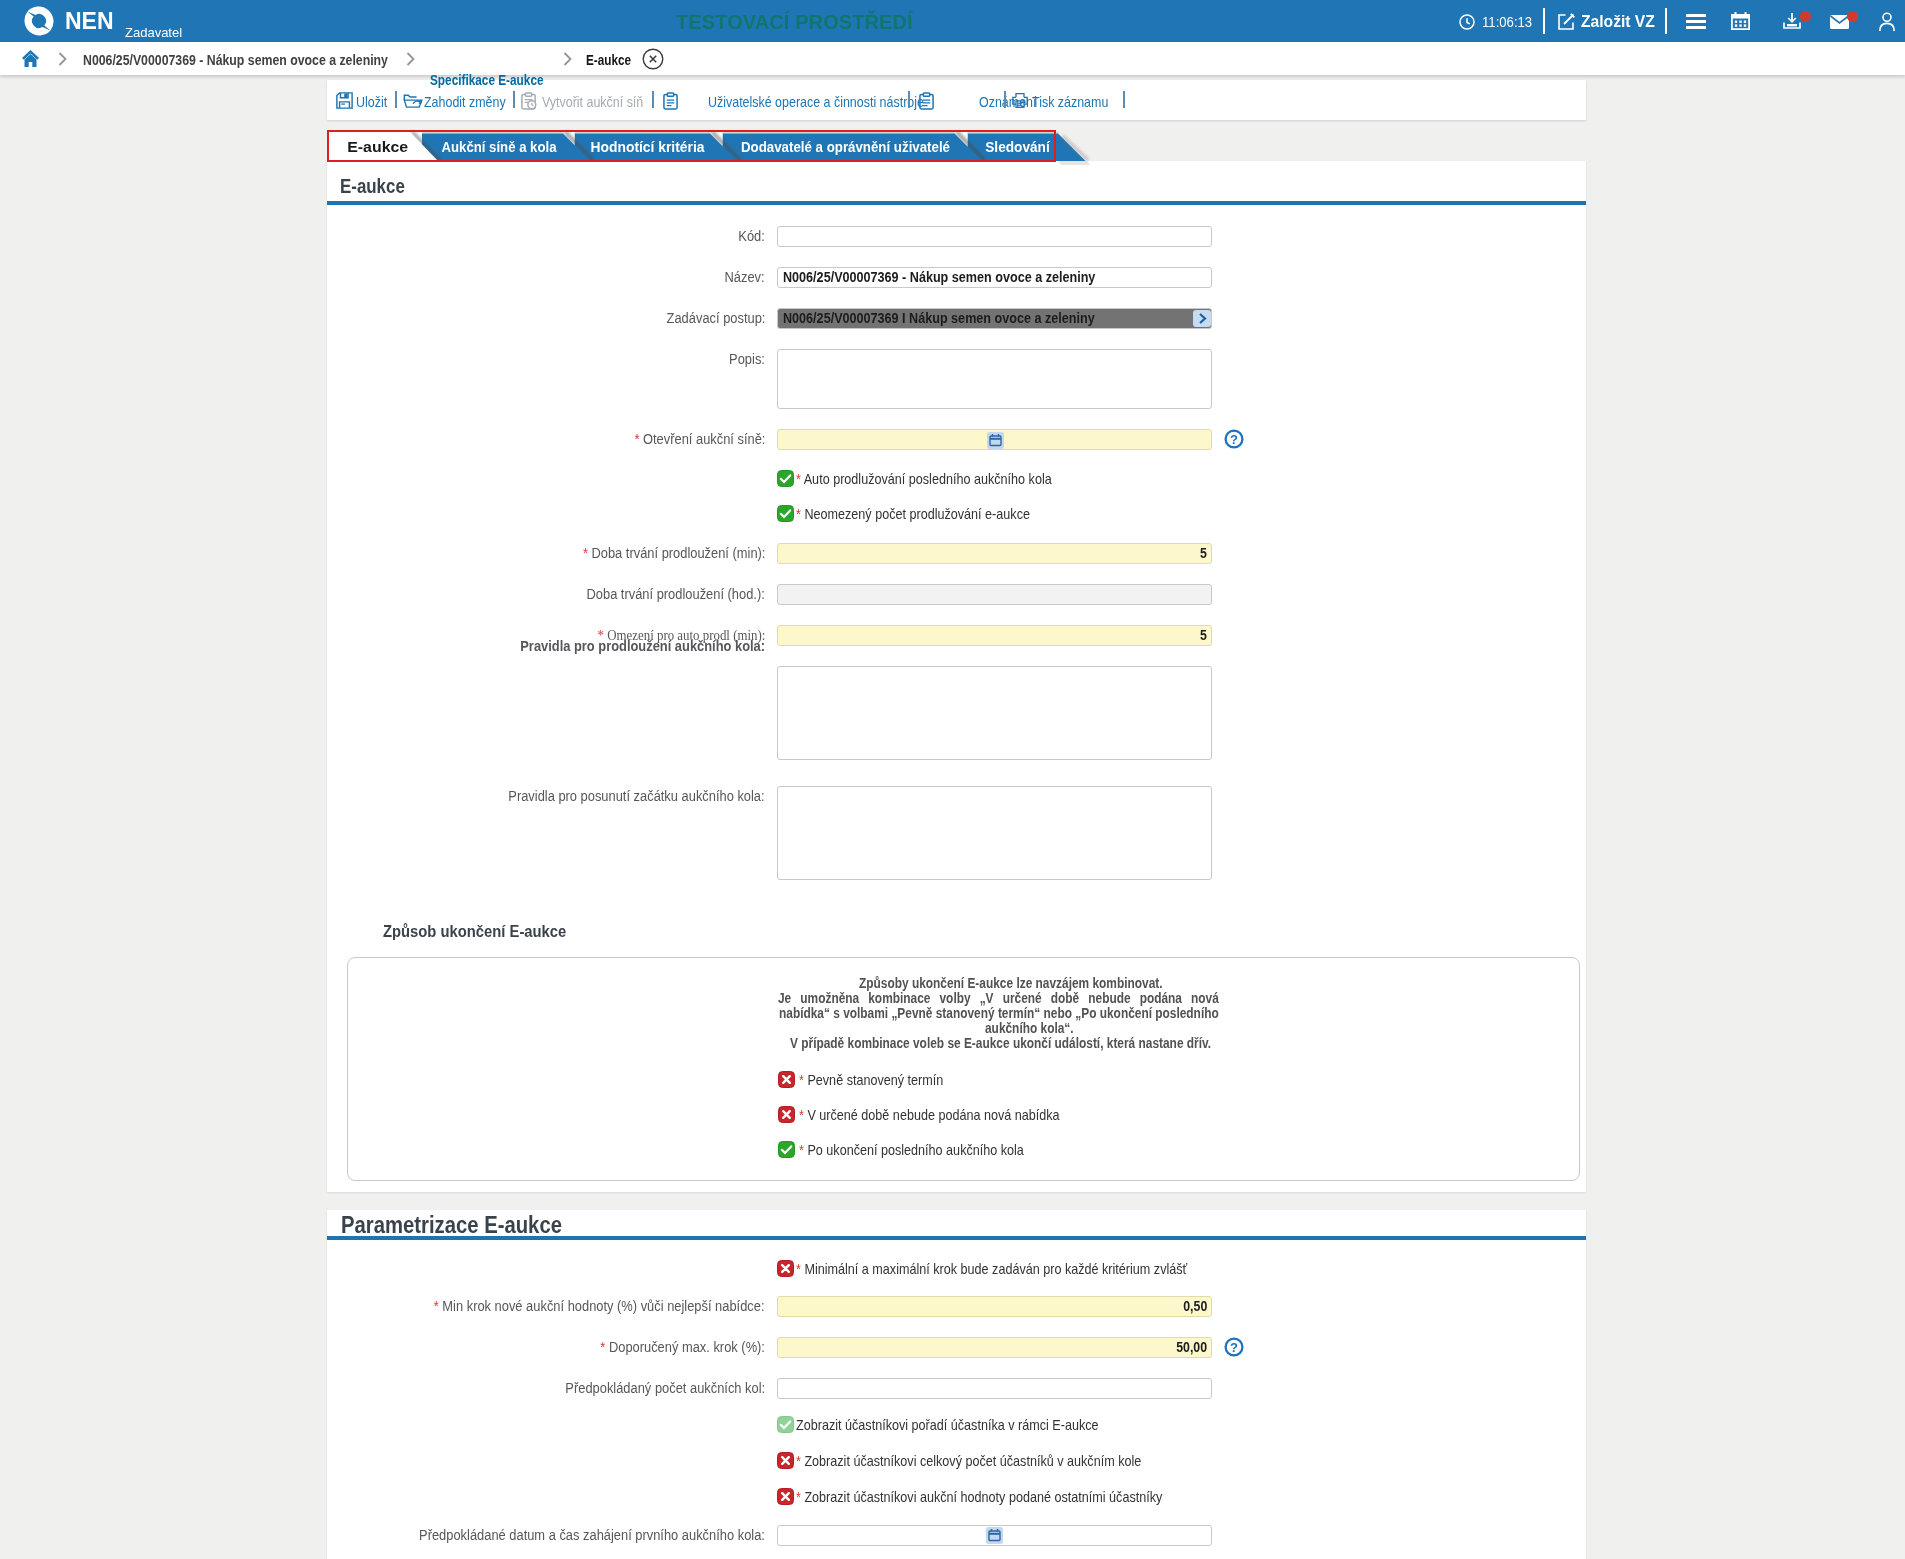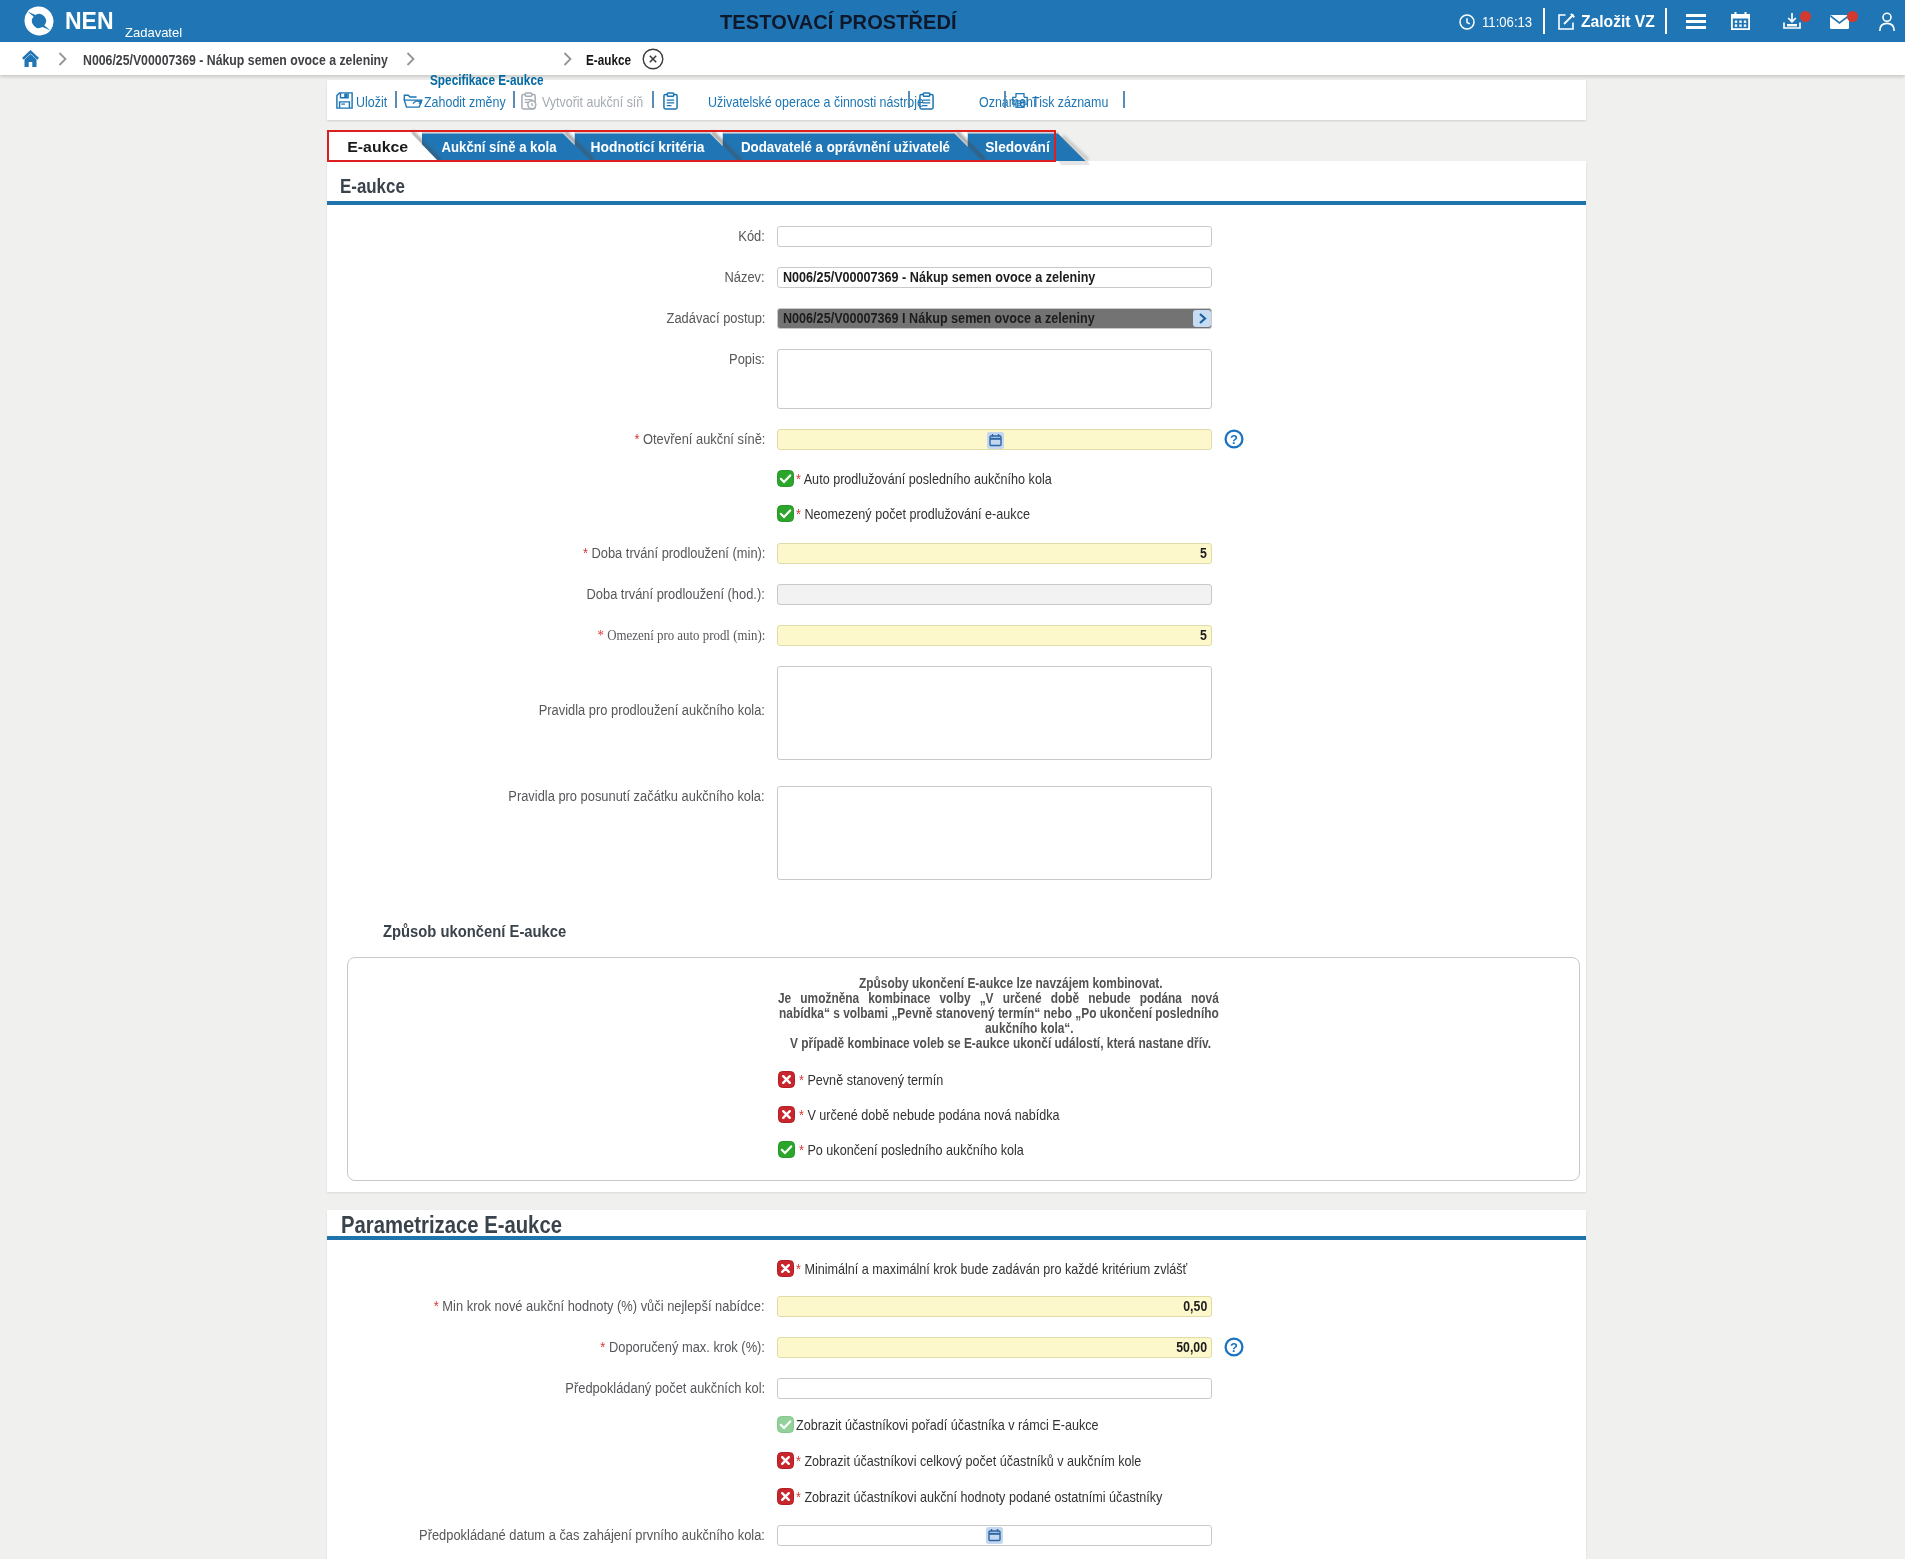--- a/index.html
+++ b/index.html
@@ -40,21 +40,21 @@
 <div id="toolbar" class="panel"></div>
 <div id="panel1" class="panel"></div>
 <div id="panel2" class="panel"></div>
 <div class="abs" style="left:20px;top:3px;width:38px;height:36px;">
 <svg width="38" height="36" viewBox="0 0 38 36">
 <path d="M 7.5 8.4 A 15 15 0 0 1 30.5 27.6 L 24.3 22.5 A 7 7 0 0 0 15.5 11.9 Z" fill="#fff"></path>
 <path d="M 30.5 27.6 A 15 15 0 0 1 7.5 8.4 L 13.64 13.5 A 7 7 0 0 0 22.5 24.06 Z" fill="#fff"></path>
 </svg></div>
 <div class="abs" style="left:65px;top:8px;font-size:23px;font-weight:bold;color:#fff;">NEN</div>
 <div class="abs" style="left:125px;top:25px;font-size:13px;color:#fff;">Zadavatel</div>
-<div class="abs" style="left:720px;top:11px;font-size:20px;font-weight:bold;color:#0f172a;letter-spacing:0.1px;white-space:nowrap;">TESTOVACÍ PROSTŘEDÍ</div>
+<div class="abs" style="left:676px;top:11px;font-size:20px;font-weight:bold;color:#0f766e;letter-spacing:0.1px;white-space:nowrap;">TESTOVACÍ PROSTŘEDÍ</div>
 <div class="abs" style="left:1459px;top:14px;"><svg width="16" height="16" viewBox="0 0 16 16" fill="none" stroke="#fff" stroke-width="1.5">
       <circle cx="8" cy="8" r="7"></circle>
       <path d="M8 4.2 V8.5 L10.8 9.9"></path>
     </svg></div>
 <div class="abs" style="left:1482px;top:13px;font-size:15px;color:#fff;white-space:nowrap;"><span style="display:inline-block;transform:scaleX(0.876);transform-origin:0 50%;">11:06:13</span></div>
 <div class="abs" style="left:1543px;top:8px;width:2px;height:26px;background:#fff;"></div>
 <div class="abs" style="left:1557px;top:12px;"><svg width="19" height="19" viewBox="0 0 19 19" fill="none" stroke="#fff" stroke-width="1.6">
       <path d="M16 10.5 V17 H2 V3 H8.5"></path>
       <path d="M7 12 L16.5 2.5" stroke-width="1.8"></path>
       <path d="M13.8 1.8 L17.3 5.3" stroke-width="1.8"></path>
@@ -239,21 +239,21 @@
       <rect x="0.5" y="0.5" width="16" height="16" rx="4" fill="#2ba62b" stroke="#279527"></rect>
       <path d="M3.8 8.8 L7 12 L13.2 5.4" stroke="#fff" stroke-width="2.2" fill="none" stroke-linecap="round"></path>
     </svg></div>
 <div class="cbl" style="left:796px;top:505px;"><span><span class="req">*</span> Neomezený počet prodlužování e-aukce</span></div>
 <div class="lbl" style="top:543px;"><span><span class="req">*</span> Doba trvání prodloužení (min):</span></div>
 <div class="inp yellow r" style="top:543px;"><span>5</span></div>
 <div class="lbl" style="top:584px;"><span>Doba trvání prodloužení (hod.):</span></div>
 <div class="inp gray" style="top:584px;"></div>
 <div class="lbl" style="top:625px;font-family:Liberation Serif, serif;"><span><span class="req">*</span> Omezení pro auto prodl (min):</span></div>
 <div class="inp yellow r" style="top:625px;"><span>5</span></div>
-<div class="lbl" style="top:700px;"><span>Pravidla pro prodloužení aukčního kola:</span></div>
+<div class="lbl" style="top:636px;font-weight:bold;"><span>Pravidla pro prodloužení aukčního kola:</span></div>
 <div class="ta" style="top:666px;height:94px;"></div>
 <div class="lbl" style="top:786px;"><span>Pravidla pro posunutí začátku aukčního kola:</span></div>
 <div class="ta" style="top:786px;height:94px;"></div>
 <div class="shead" style="left:343px;top:922px;font-size:17px;margin-left:40px;"><span style="transform:scaleX(0.87);">Způsob ukončení E-aukce</span></div>
 <div class="abs" style="left:347px;top:957px;width:1233px;height:224px;background:#fff;border:1px solid #c9c9c9;border-radius:8px;"></div>
 <div class="abs" style="left:778px;top:976px;font-size:14px;font-weight:bold;color:#525254;line-height:15px;white-space:nowrap;text-align:center;">
 <div><span style="display:inline-block;transform:scaleX(0.85);transform-origin:0 50%;">Způsoby ukončení E-aukce lze navzájem kombinovat.</span></div>
 <div><span style="display:inline-block;transform:scaleX(0.85);transform-origin:0 50%;word-spacing:6.8px;">Je umožněna kombinace volby „V určené době nebude podána nová</span></div>
 <div><span style="display:inline-block;transform:scaleX(0.85);transform-origin:0 50%;">nabídka“ s&nbsp;volbami „Pevně stanovený termín“ nebo „Po ukončení posledního</span></div>
 <div><span style="display:inline-block;transform:scaleX(0.85);transform-origin:0 50%;">aukčního kola“.</span></div>

